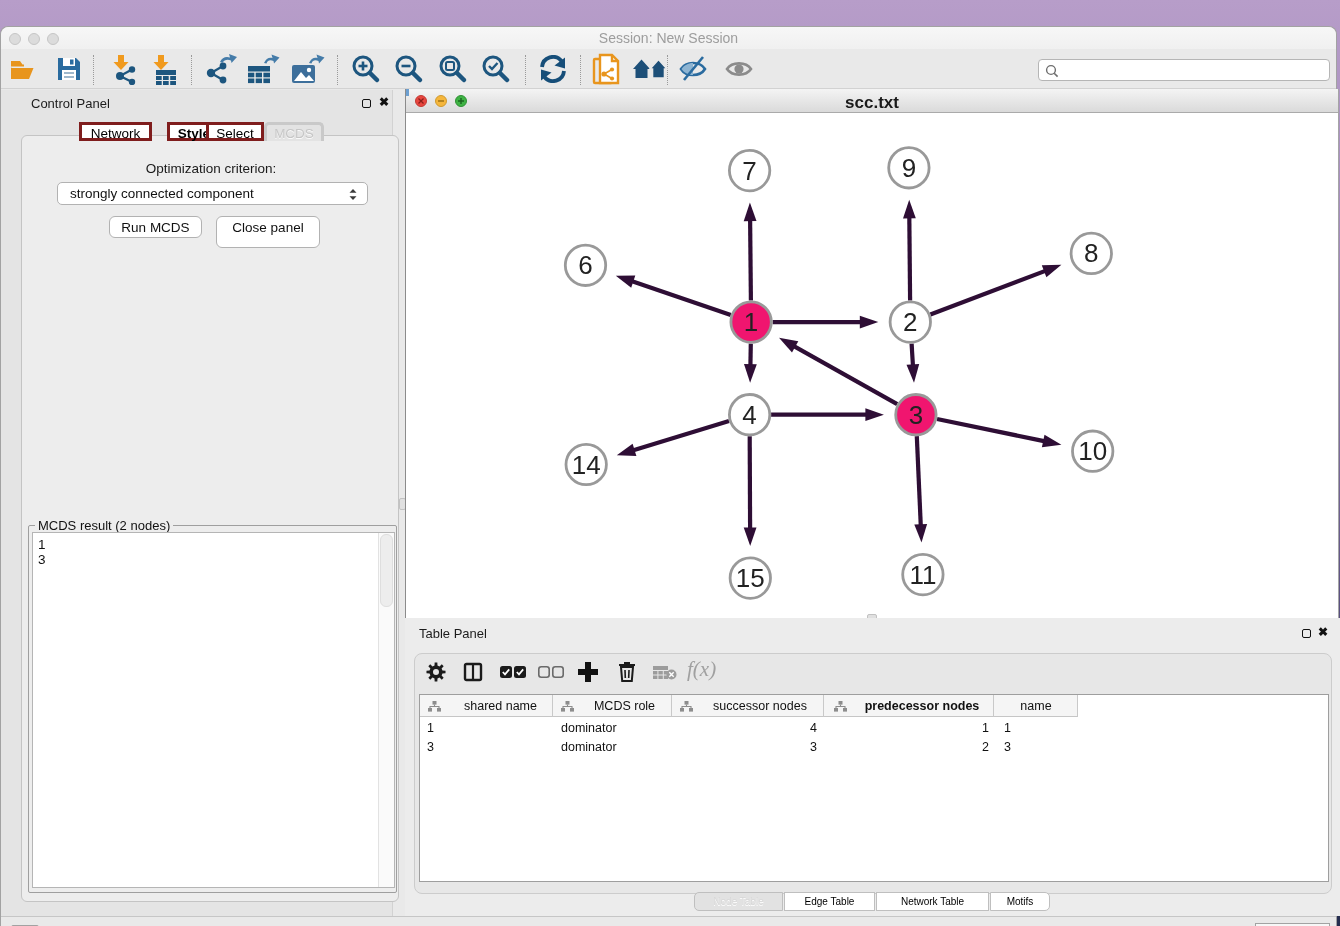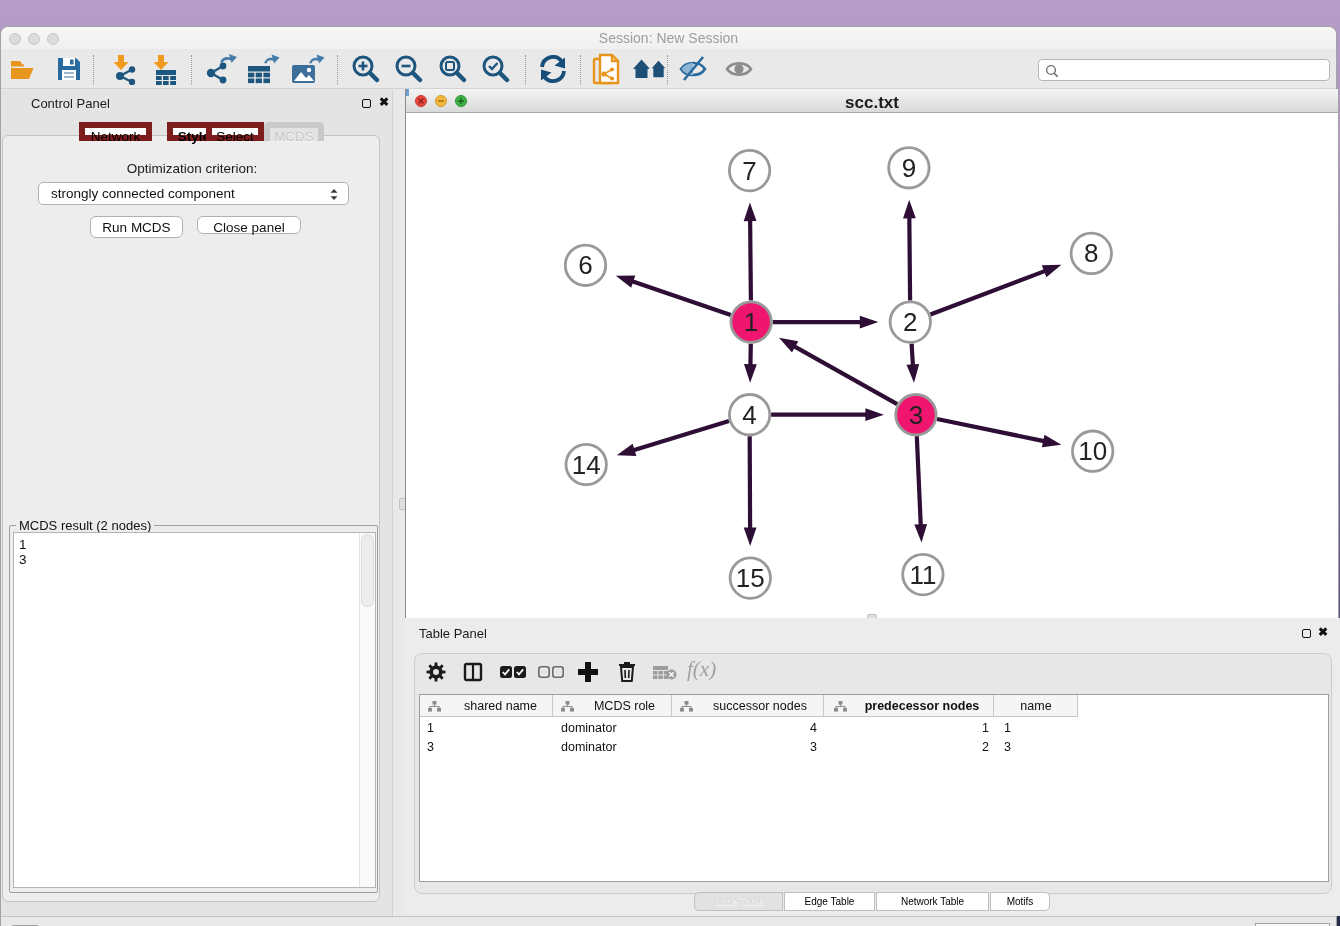--- a/index.html
+++ b/index.html
@@ -25,23 +25,23 @@
 #search { position:absolute; left:1037px; top:10px; width:292px; height:22px;
   background:#fff; border:1px solid #b5b5b5; border-radius:4px; }
 
 #cpanel { position:absolute; left:0; top:63px; width:392px; height:826px;
   background:#e4e4e4; border-right:1px solid #d2d2d2; }
 .panelhead { font-size:13px; color:#1c1c1c; }
 .wbtn { position:absolute; width:9px; height:9px; border:1.5px solid #111;
   border-radius:2px; }
 .xbtn { position:absolute; font-size:12px; font-weight:bold; color:#111; }
 .tab { position:absolute; top:0; height:19px; background:#fff;
-  border:6px solid #7f1d1d; font-size:13.5px; color:#000; text-align:center;
+  border:3px solid #7f1d1d; font-size:13.5px; color:#000; text-align:center;
   line-height:18px; }
-#cbox { position:absolute; left:1px; top:45px; width:378px; height:767px;
+#cbox { position:absolute; left:20px; top:45px; width:378px; height:767px;
   background:#ededed; border:1px solid #c4c4c4; border-radius:6px; }
 .btn { position:absolute; background:#fff; border:1px solid #b2b2b2;
   border-radius:6px; font-size:13.5px; color:#111; text-align:center; }
 
 #netwin { position:absolute; left:404px; top:62px; width:934px; height:529px;
   border-left:1px solid #8b8b8b; border-right:1px solid #a5a5a5; background:#fff; }
 #nettitle { position:absolute; left:0; top:0; width:100%; height:24px;
   background:linear-gradient(#f4f4f4,#dadada); border-bottom:1px solid #aaa; }
 .mac { position:absolute; top:6px; width:12px; height:12px; border-radius:50%; }
 
@@ -221,21 +221,21 @@
     <div id="cbox">
       <div class="abs" style="left:0;top:25px;width:378px;text-align:center;font-size:13.5px;color:#1a1a1a;">Optimization criterion:</div>
       <div class="abs" style="left:35px;top:46px;width:311px;height:23px;background:#fff;border:1px solid #b2b2b2;border-radius:5px;">
         <div class="abs" style="left:12px;top:3px;font-size:13.5px;color:#111;">strongly connected component</div>
         <svg class="abs" style="right:9px;top:5px;" width="10" height="13" viewBox="0 0 10 13">
           <path d="M1.5 4.8 L5 1 L8.5 4.8 Z" fill="#3a3a3a"></path>
           <path d="M1.5 8.2 L5 12 L8.5 8.2 Z" fill="#3a3a3a"></path>
         </svg>
       </div>
       <div class="btn" style="left:87px;top:80px;width:93px;height:22px;line-height:21px;">Run MCDS</div>
-      <div class="btn" style="left:194px;top:80px;width:104px;height:18px;line-height:21px;">Close panel</div>
+      <div class="btn" style="left:194px;top:80px;width:104px;height:32px;line-height:21px;">Close panel</div>
       <div class="abs" style="left:6px;top:389px;width:369px;height:368px;border:1px solid #9f9f9f;border-radius:2px;">
         <div class="abs" style="left:6px;top:-8px;background:#ededed;padding:0 3px;font-size:13px;color:#111;">MCDS result (2 nodes)</div>
         <div class="abs" style="left:3px;top:6px;width:363px;height:356px;background:#fff;border:1px solid #b5b5b5;">
           <div class="abs" style="left:5px;top:4px;font-size:13.5px;color:#111;">1</div>
           <div class="abs" style="left:5px;top:19px;font-size:13.5px;color:#111;">3</div>
           <div class="abs" style="right:0;top:0;width:16px;height:100%;background:#fafafa;border-left:1px solid #e2e2e2;">
             <div class="abs" style="left:1px;top:1px;width:13px;height:73px;background:#ededed;border:1px solid #dedede;border-radius:6px;"></div>
           </div>
         </div>
       </div>

